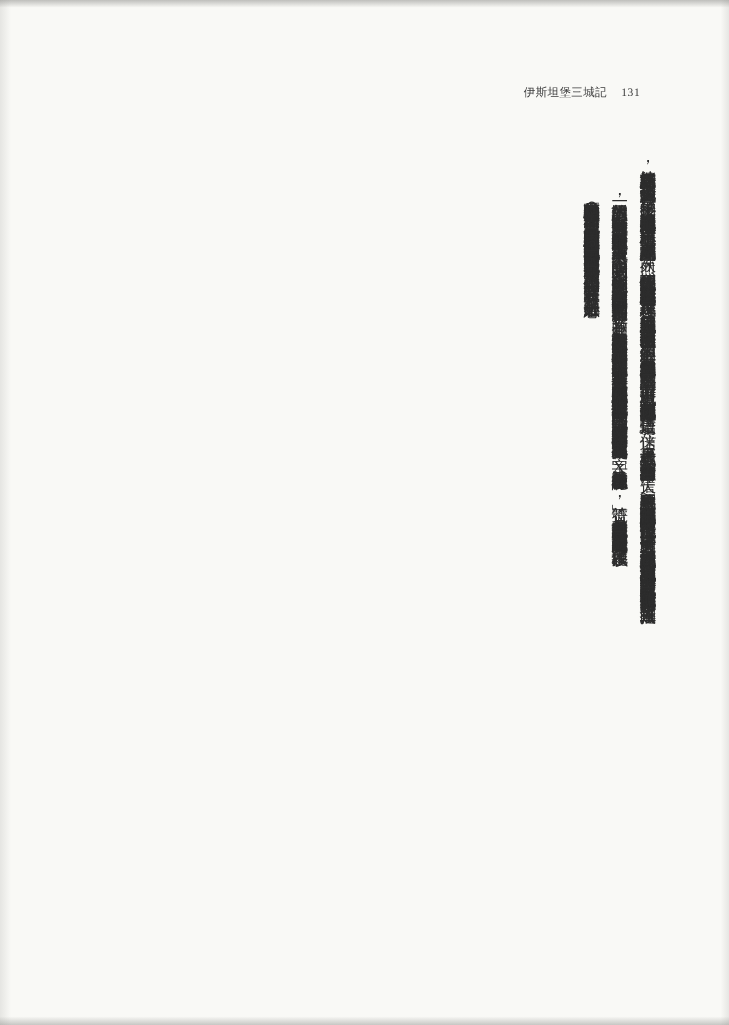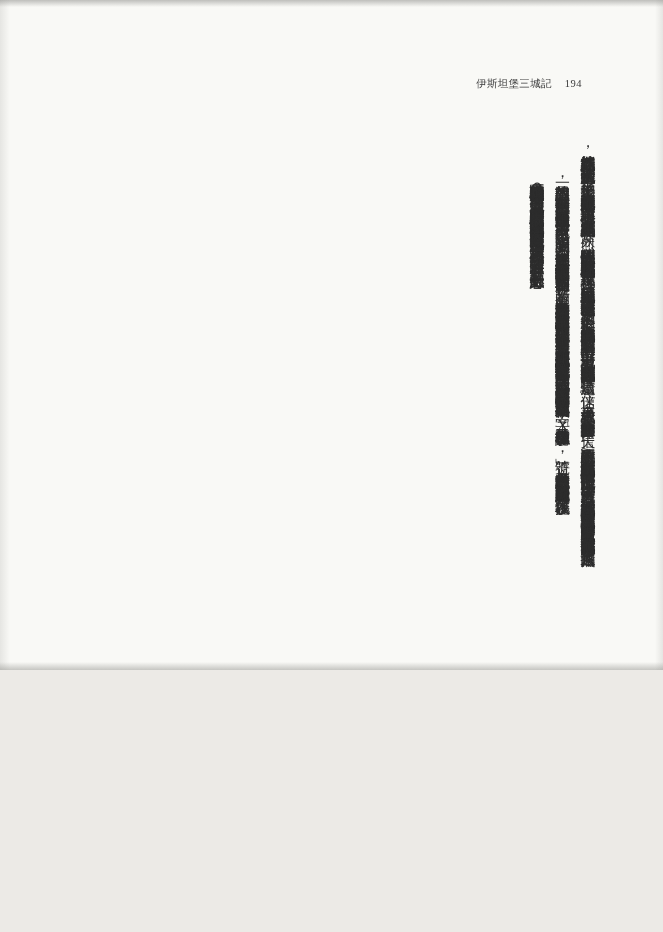--- a/index.html
+++ b/index.html
@@ -5,21 +5,21 @@
   html, body {
     margin: 0;
     padding: 0;
     width: 663px;
     height: 932px;
     background: #eceae6;
   }
   .page {
     position: relative;
     width: 663px;
-    height: 670px;
+    height: 932px;
     background: #f9f9f6;
     overflow: hidden;
     font-family: "Liberation Serif", serif;
   }
   
   .edge-top {
     position: absolute; top: 0; left: 0; right: 0; height: 7px;
     background: linear-gradient(to bottom, rgba(120,120,116,0.45), rgba(120,120,116,0));
     pointer-events: none;
   }
@@ -76,21 +76,21 @@
     text-indent: 2em;
   }
 </style>
 </head>
 <body>
 
 <div class="page">
 
   <div class="running-header">
     <span class="book-title">伊斯坦堡三城記</span>
-    <span class="page-number">194</span>
+    <span class="page-number">131</span>
   </div>
 
   <div class="body-text">
     <p class="para">克森提烏斯的妹妹法烏斯塔，當時的她不過是個大女孩。接下來的幾年，兩個連襟兄弟之間維持著並不穩定的和平：君士坦丁專心鞏固邊境，而馬克森提烏斯則坐守羅馬。然而，兩人的關係很快就破裂，君士坦丁在杜林和維洛那擊敗馬克森提烏斯的軍隊，然後揮兵羅馬。羅馬牆堅城固且補給充足，使得君士坦丁的圍城只是徒勞無功。但令人不解的是，暴躁的馬克森提烏斯卻做出致命的決定：捨棄堅若磐石的羅馬，出城迎戰君士坦丁，在鄰近弗拉米尼亞大道和臺伯河的戰場開打。這是驕傲、迷信，或者根本是愚蠢？女預言師西比拉的神諭曾宣告，這一天，羅馬的敵人將被擊敗。評論者批評馬克森提烏斯的舉措是戰略失當，但實際上他可能已走投無路。近來的考古研究透露，馬克森提烏斯所控制的疆域裡，出現加高的城牆和半完成的護城河，不管在隱喻層面或實質意義上，這種作爲感覺起來都像是出自一個深知對手能耐、且走投無路的人。</p>
     <p class="para indent">另一個版本的故事說，當君士坦丁準備南下開戰時，這位現任的凱撒暨未來的皇帝遇見了奇蹟。天空中突然出現異象，明亮刺眼的太陽上頭，躍動著熊熊燃燒的十字架。據說君士坦丁的部隊當下便奉命改旗換幟，採用一種新的「神聖的符號」。有趣的是，這可能是爲了掩飾異教徒歷史事實的權宜之計。君士坦丁的輔助軍裡（起初由非羅馬公民組成，但此時已混合了羅馬公民與「野蠻人」，若干最勇猛的戰士是日耳曼人。羅馬軍隊到了這個階段已經充分「野蠻化」，而君士坦丁前十年當然也曾在西方的「野蠻」土地上作戰。這些二流的戰鬥隊伍裡，有些士兵的盾牌上描繪著盧恩文字或雙頭蛇圖案，被某項史料描述成有點類似歪曲的X字。兩種標誌像極了基督教的「XP」符號，也就是基督名諱的兩個希臘首字母，因此將這些盾牌說成帶著基督的符號，以便移花接木。</p>
     <p class="para indent">那麼君士坦丁神聖的靈視經驗全然只是虛構嗎？就天文地質學的角度而言，君士坦丁的經驗有沒有可能是阿爾卑斯山隘口上方的日暈，甚或是在現今阿布魯佐造成錫倫泰隕石坑的流星？這顆流星撞擊地面的力道幾乎高達一千噸，相當於一枚小型核彈的威力，並伴隨著震波和蕈狀雲，想必是十分壯觀的景</p>
   </div>
 
   <div class="edge-top"></div>
   <div class="edge-bottom"></div>

